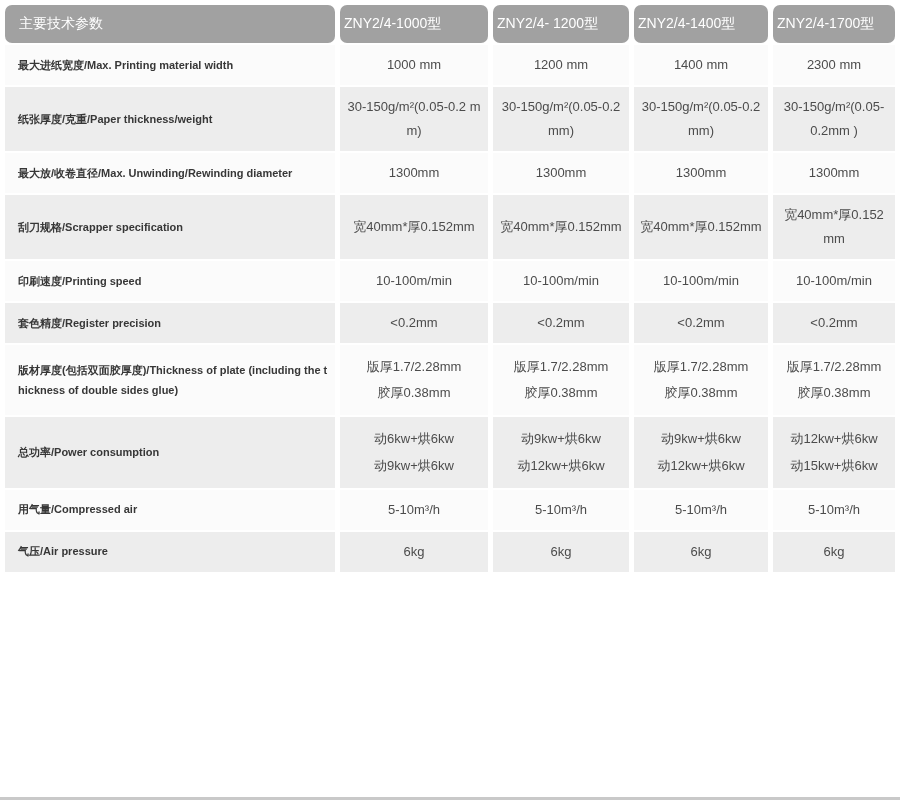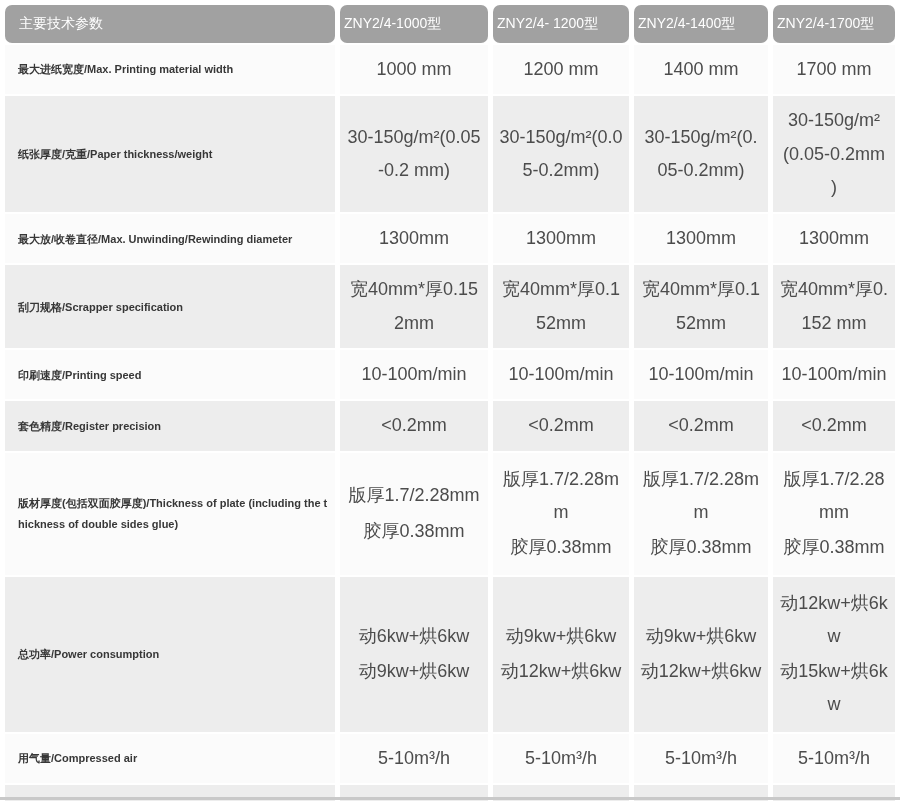--- a/index.html
+++ b/index.html
@@ -47,21 +47,21 @@
     font-size: 11px;
     font-weight: bold;
     color: var(--param-text, #373737);
     padding: 8px 2px 8px 13px;
     line-height: 1.85;
     word-break: break-all;
     vertical-align: middle;
   }
   td.value-cell {
     text-align: center;
-    font-size: 18px;
+    font-size: 13px;
     color: var(--value-text, #4c4c4c);
     padding: 8px 6px;
     line-height: 1.85;
     word-break: break-all;
     vertical-align: middle;
   }
   .value-line {
     line-height: 1.85;
     margin: 2px 0;
     text-align: center;
@@ -97,21 +97,21 @@
           <th class="model-h">ZNY2/4-1700型</th>
         </tr>
     </thead>
     <tbody>
 
     <tr>
           <th class="param-cell">最大进纸宽度/Max. Printing material width</th>
           <td class="value-cell">1000 mm</td>
           <td class="value-cell">1200 mm</td>
           <td class="value-cell">1400 mm</td>
-          <td class="value-cell">1700 mm</td>
+          <td class="value-cell">2300 mm</td>
         </tr>
         <tr>
           <th class="param-cell">纸张厚度/克重/Paper thickness/weight</th>
           <td class="value-cell">30-150g/m²(0.05-0.2 mm)</td>
           <td class="value-cell">30-150g/m²(0.05-0.2mm)</td>
           <td class="value-cell">30-150g/m²(0.05-0.2mm)</td>
           <td class="value-cell">30-150g/m²(0.05-0.2mm )</td>
         </tr>
         <tr>
           <th class="param-cell">最大放/收卷直径/Max. Unwinding/Rewinding diameter</th>

